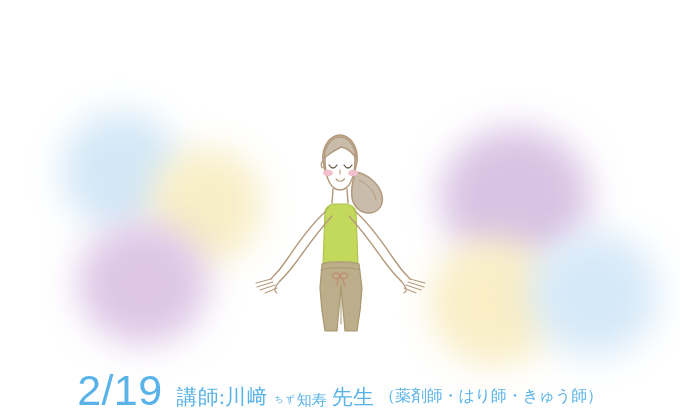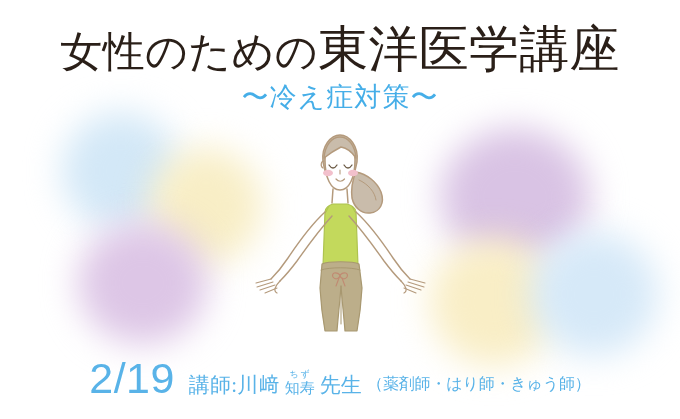--- a/index.html
+++ b/index.html
@@ -81,21 +81,21 @@
     height: 240px;
     z-index: 4;
   }
   .figure-wrap svg { display: block; width: 100%; height: 100%; }
 
   
   .info-bar {
     position: absolute;
     left: 0;
     right: 0;
-    bottom: 20px;
+    bottom: 8px;
     display: flex;
     align-items: flex-end;
     justify-content: center;
     gap: 14px;
     color: #59b3e8;
     z-index: 6;
     white-space: nowrap;
   }
   .date-main {
     font-size: 43px;
@@ -113,21 +113,21 @@
     align-items: flex-end;
     gap: 5px;
     padding-bottom: 3px;
   }
   .speaker-main {
     font-size: 21px;
     line-height: 1.05;
     letter-spacing: 0.01em;
     font-family: Liberation Serif, serif;
   }
-  .ruby-host { display: inline-flex; flex-direction: column; align-items: center; }
+  .ruby-host { display: inline-flex; flex-direction: row; align-items: center; }
   .ruby-text {
     font-size: 9px;
     line-height: 1;
     letter-spacing: 0.22em;
     margin-bottom: 1px;
     text-indent: 0.22em;
   }
   .ruby-base { font-size: 15px; line-height: 1.05; }
   .speaker-quals {
     font-size: 16px;
@@ -143,24 +143,20 @@
 
   <div class="blob-layer">
     <div class="blob blob-l-blue"></div>
     <div class="blob blob-l-yellow"></div>
     <div class="blob blob-l-purple"></div>
     <div class="blob blob-r-purple"></div>
     <div class="blob blob-r-yellow"></div>
     <div class="blob blob-r-blue"></div>
   </div>
 
-  <div class="title-block">
-    <h1 class="main-title"><span class="title-lead">女性のための</span><span class="title-emph">東洋医学講座</span></h1>
-    <p class="sub-title">〜冷え症対策〜</p>
-  </div>
 
   <div class="figure-wrap">
     <svg viewBox="0 0 230 240" xmlns="http://www.w3.org/2000/svg">
       <g fill="none" stroke="#b49a7c" stroke-width="1.5" stroke-linecap="round" stroke-linejoin="round">
 
         <path d="M98 34 C96 18 106 7 115 7 C124 7 134 18 132 34
                  C131 41 129 46 127 50 L103 50 C101 46 99 41 98 34 Z" fill="#c9bcab" stroke="#b49a7c"></path>
 
         <path d="M131 44 C142 46 152 54 156 64 C160 75 155 84 145 85
                  C136 86 129 79 127 70 C126 63 127 52 131 44 Z" fill="#c9bcab" stroke="#b49a7c"></path>

